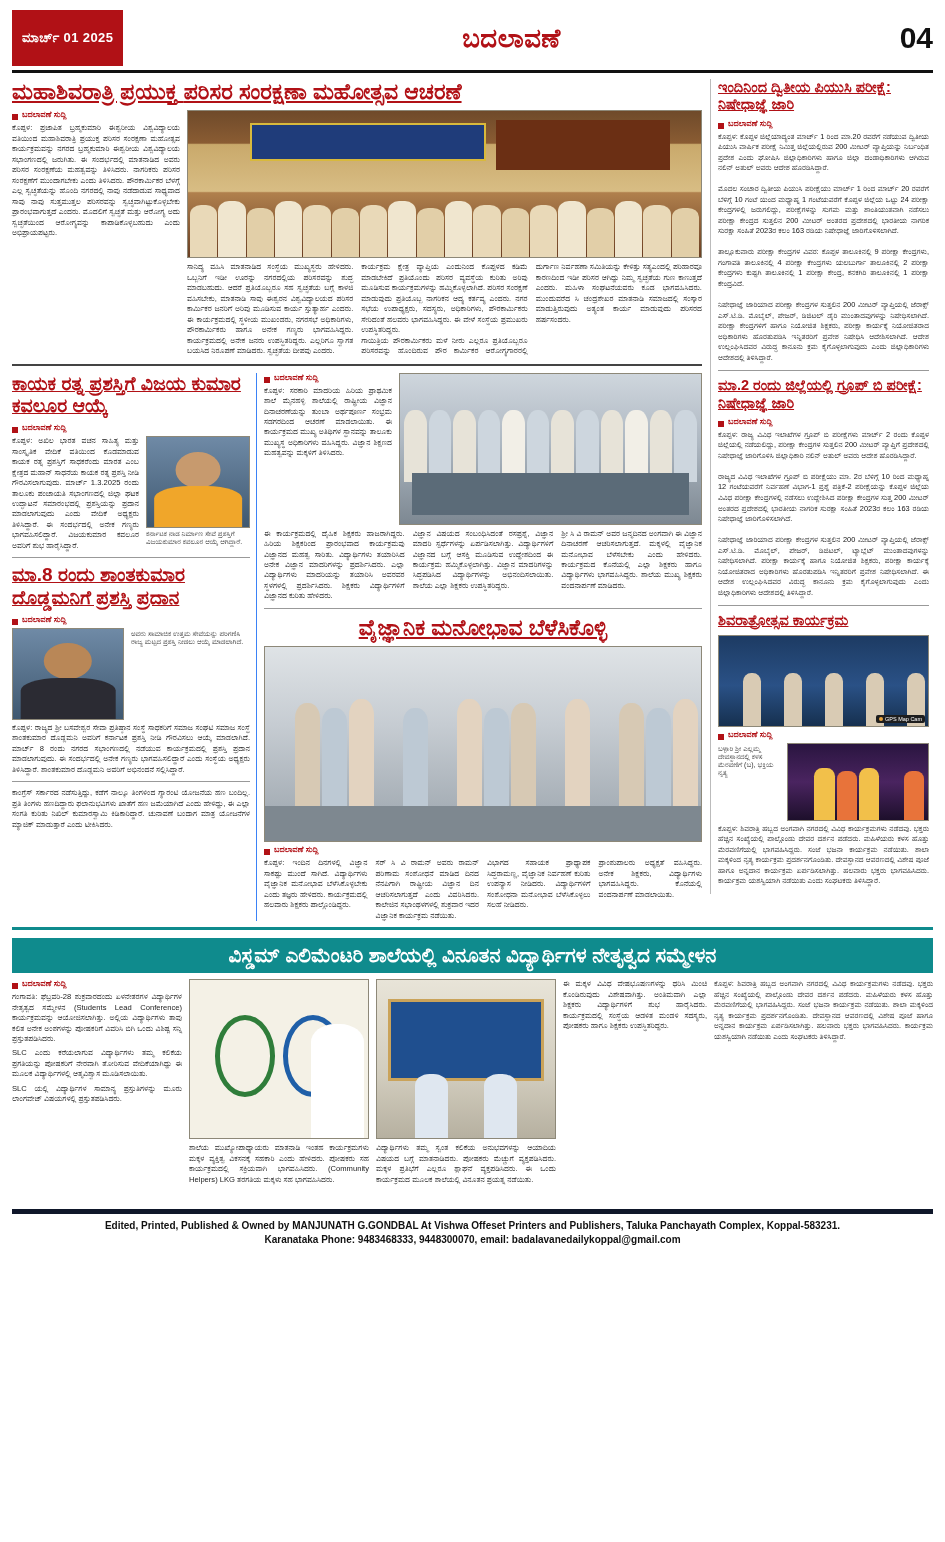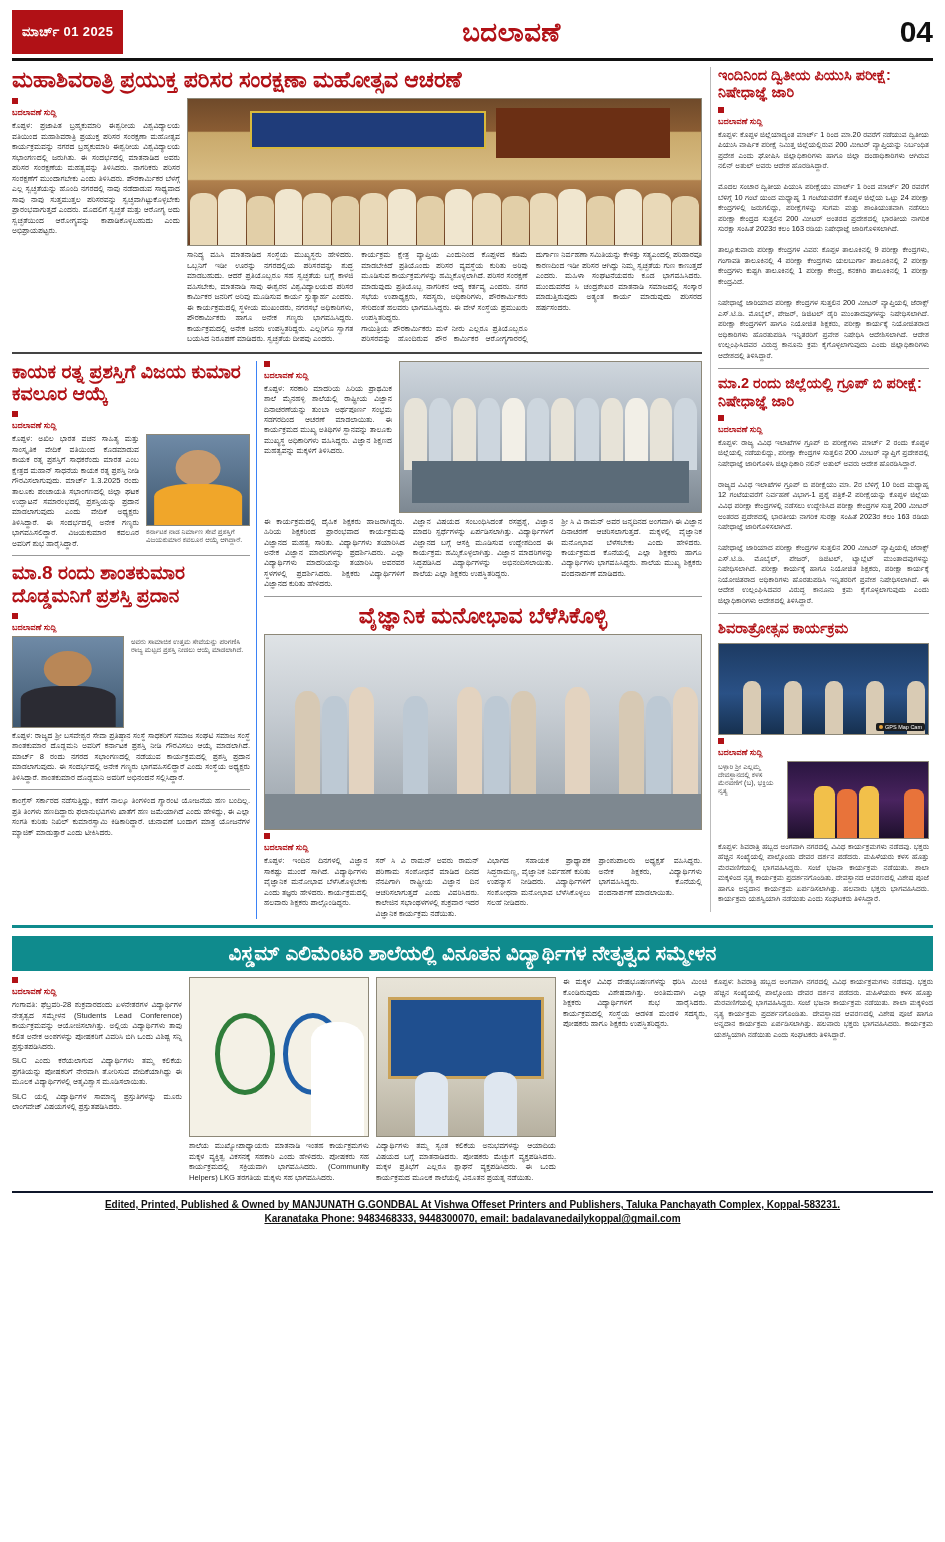--- a/index.html
+++ b/index.html
@@ -24,21 +24,21 @@
     justify-content: space-between;
     border-bottom: 3px solid #111;
     padding-bottom: 4px;
     margin-bottom: 6px;
   }
   .date-box {
     background: #b11116;
     color: #fff;
     font-size: 13px;
     font-weight: bold;
-    padding: 14px 10px;
+    padding: 20px 10px;
     letter-spacing: .4px;
     white-space: nowrap;
   }
   .paper-name {
     color: #b11116;
     font-size: 26px;
     font-weight: bold;
     letter-spacing: .5px;
     flex: 1;
     text-align: center;
@@ -57,33 +57,33 @@
   }
   .col-main { width: 690px; }
   .col-right { width: 219px; border-left: 1px solid #bbb; padding-left: 7px; }
 
   
   .headline {
     color: #b11116;
     font-weight: bold;
     line-height: 1.2;
     margin: 0 0 5px 0;
+    text-decoration: underline;
   }
   .h-xl { font-size: 22px; }
   .h-lg { font-size: 19px; }
   .h-md { font-size: 16px; }
   .byline {
     display: flex;
-    align-items: flex-start;
+    align-items: flex-end;
     gap: 4px;
     font-size: 8px;
     font-weight: bold;
     color: #b11116;
     margin-bottom: 3px;
-    flex-direction: column;
   }
   .byline .sq {
     width: 6px; height: 6px; background: #b11116; display:inline-block;
   }
   .txt {
     font-size: 7.6px;
     line-height: 1.38;
     text-align: justify;
     color: #1a1a1a;
     hyphens: auto;
@@ -196,28 +196,27 @@
   }
   .teal-rule { border:0; border-top:3px solid #0f8b8d; margin:6px 0; }
 
   
   .rblock { margin-bottom: 7px; }
   .rblock .headline { font-size: 14.5px; }
   .rtxt { font-size: 7.4px; line-height:1.42; text-align: justify; }
 
   
   .footer {
-    border-top: 2px solid #0f172a;
-    margin-top: 8px;
+    border-top: 5px solid #0f172a;
+    margin-top: 24px;
     padding-top: 5px;
     text-align: center;
     font-size: 10px;
     line-height: 1.45;
     font-weight: bold;
-    text-decoration: underline;
   }
 
   .flexrow { display:flex; gap:7px; }
 </style>
 </head>
 <body>
 
 <div class="page">
 
   <div class="masthead">

